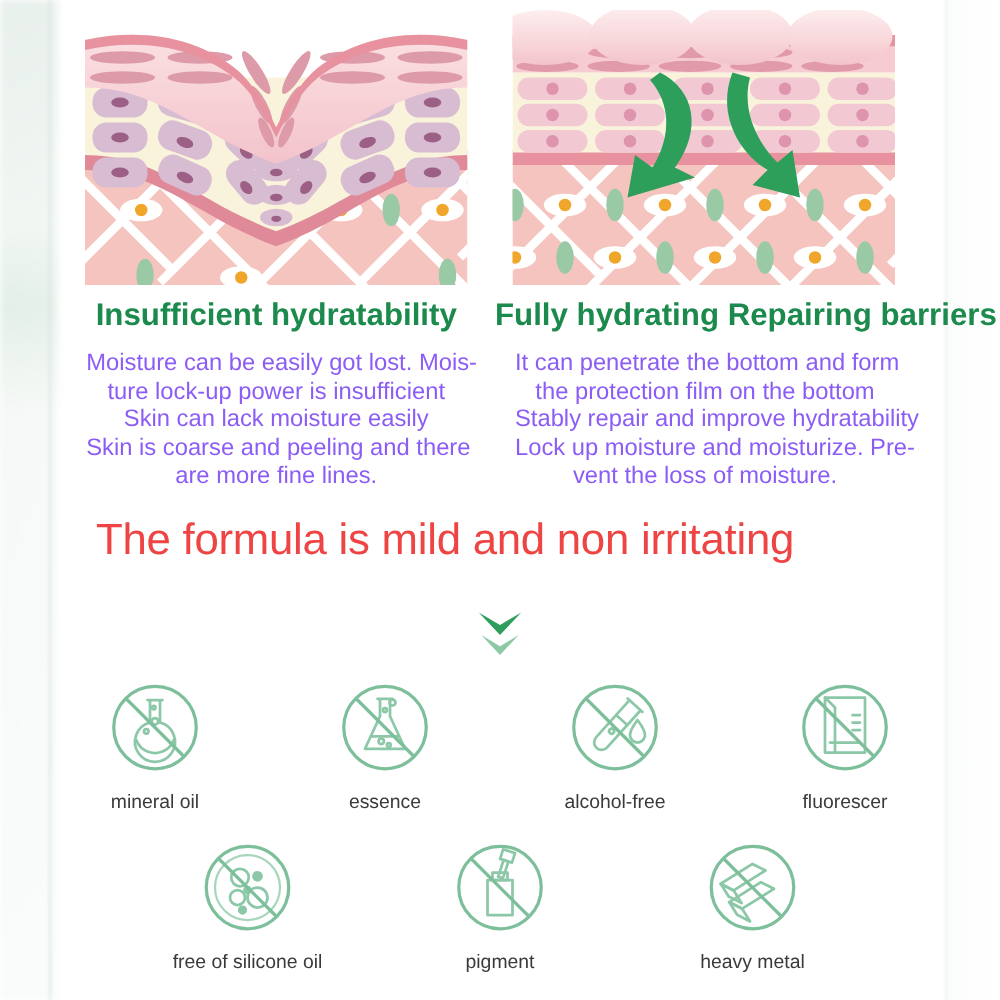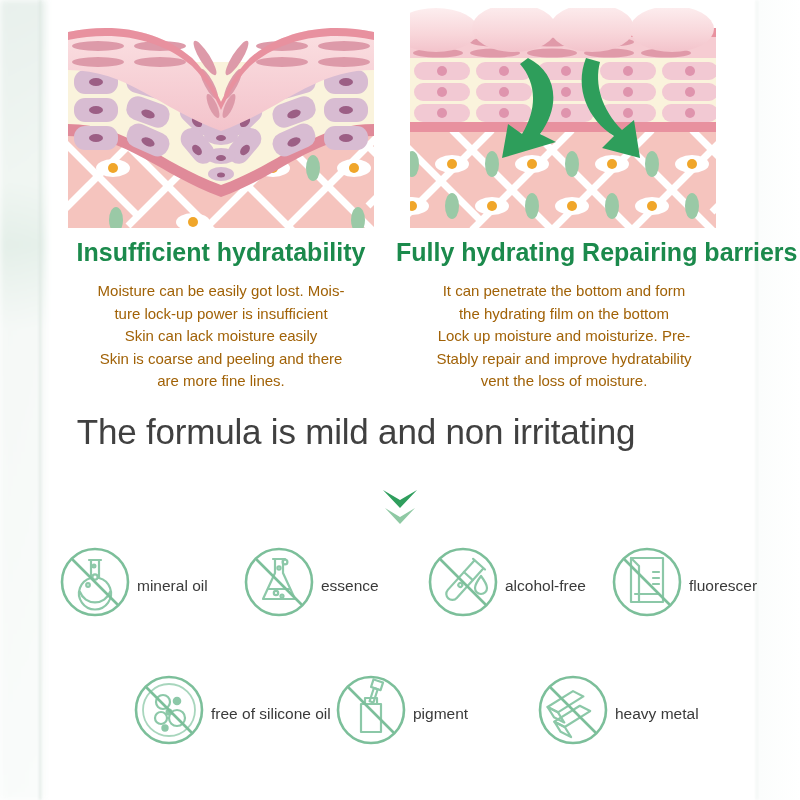--- a/index.html
+++ b/index.html
@@ -80,34 +80,34 @@
 
   .compare-heading {
     color: #1b8a4c;
     font-size: 25px;
     font-weight: bold;
     line-height: 24px;
     margin: 0 0 5px 0;
     white-space: nowrap;
   }
   .compare-body {
-    color: #a16207;
-    font-size: 15px;
+    color: #8b5cf6;
+    font-size: 19px;
     line-height: 22.5px;
     margin: 16px;
   }
   .compare-body span { display: block; white-space: nowrap; }
 
   
   #headline {
     position: absolute;
     left: 0; top: 410px;
     width: 712px;
     text-align: center;
-    color: #404040;
+    color: #ef4444;
     font-size: 35px;
     font-weight: 400;
     letter-spacing: -0.2px;
     line-height: 44px;
   }
 
   
   #chevron-stack {
     position: absolute;
     left: 369px; top: 484px;
@@ -120,21 +120,21 @@
     position: absolute;
     display: flex;
     justify-content: center;
   }
   #icon-row-1 { left: 0; top: 540px; width: 800px; gap: 42px; }
   #icon-row-2 { left: 0; top: 668px; width: 800px; gap: 60px; }
 
   .icon-cell {
     width: 142px;
     display: flex;
-    flex-direction: row;
+    flex-direction: column;
     align-items: center;
   }
   .icon-badge {
     width: 84px; height: 84px;
   }
   .icon-badge svg { display: block; width: 84px; height: 84px; }
   .icon-label {
     margin-top: 8px;
     color: #3a3a3a;
     font-size: 15.5px;
@@ -428,23 +428,23 @@
       <span>Skin can lack moisture easily</span>
       <span>Skin is coarse and peeling and there</span>
       <span>are more fine lines.</span>
     </div>
   </div>
 
   <div class="compare-col" id="compare-col-right">
     <div class="compare-heading">Fully hydrating Repairing barriers</div>
     <div class="compare-body">
       <span>It can penetrate the bottom and form</span>
-      <span>the hydrating film on the bottom</span>
+      <span>the protection film on the bottom</span>
+      <span>Stably repair and improve hydratability</span>
       <span>Lock up moisture and moisturize. Pre-</span>
-      <span>Stably repair and improve hydratability</span>
       <span>vent the loss of moisture.</span>
     </div>
   </div>
 
   <div id="headline">The formula is mild and non irritating</div>
 
   <div id="chevron-stack">
     <svg viewBox="0 0 62 46" xmlns="http://www.w3.org/2000/svg">
       <path d="M14 6 L31 24 L48 6 L31 16 Z" fill="#2f9e5d"></path>
       <path d="M16 24 L31 40 L46 24 L31 33 Z" fill="#8fc9a4"></path>

